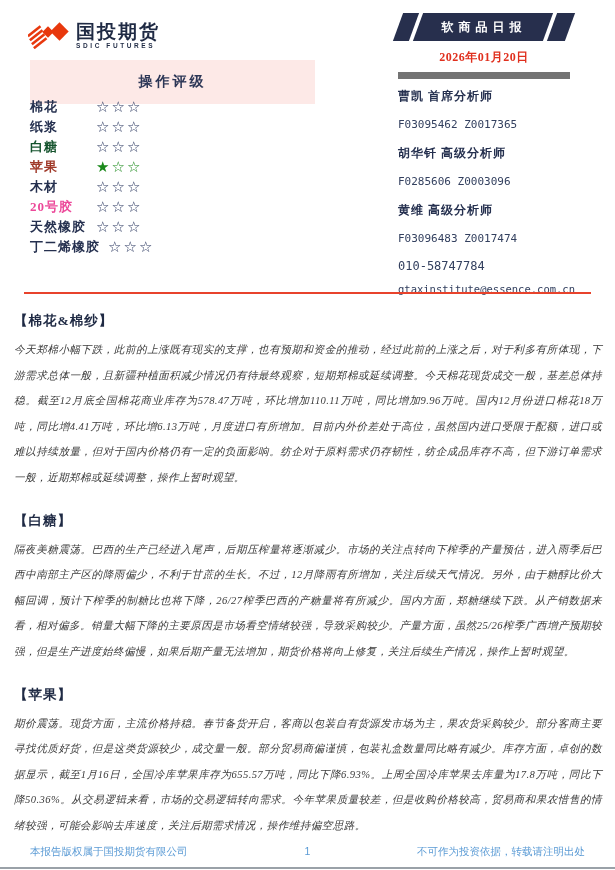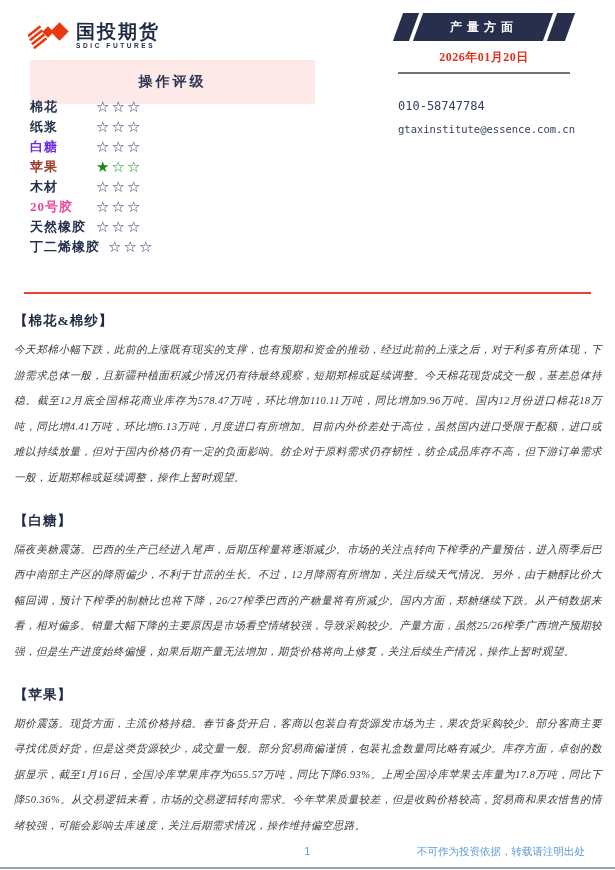--- a/index.html
+++ b/index.html
@@ -20,21 +20,21 @@
   
   .banner { position:absolute; left:398px; top:13px; width:172px; height:28px; }
   .banner-bg { position:absolute; inset:0; background:#272f4d; transform:skewX(-20deg); }
   .banner-slash { position:absolute; top:0; bottom:0; width:4px; background:#ffffff; transform:skewX(-20deg); }
   .slash-left  { left:16px; }
   .slash-right { right:18px; }
   .banner-text { position:absolute; inset:0; display:flex; align-items:center; justify-content:center;
     color:#ffffff; font-weight:bold; font-size:12px; letter-spacing:5px; }
   .date-row { position:absolute; left:398px; top:49px; width:172px; text-align:center;
     color:#e0301e; font-weight:bold; font-size:12px; letter-spacing:0.5px;
-    padding-bottom:6px; border-bottom:2px solid #737373; }
+    padding-bottom:6px; border-bottom:7px solid #737373; }
 
   
   .rating-band { position:absolute; left:30px; top:60px; width:285px; height:44px;
     background:#fde9e7; color:#2c3656; font-weight:bold; font-size:14px; letter-spacing:3px;
     display:flex; align-items:center; justify-content:center; }
   .rating-list { position:absolute; left:30px; top:97px; width:300px; }
   .rating-row { display:flex; align-items:center; height:20px; }
   .rating-label { font-size:13px; font-weight:600; color:#25304f; min-width:66px; padding-right:8px; letter-spacing:1px; white-space:nowrap; }
   .rating-stars { font-family:"DejaVu Sans",sans-serif; font-size:15px; letter-spacing:2px; line-height:1; white-space:nowrap; }
 
@@ -81,36 +81,36 @@
     <div class="brand-text">
       <div class="brand-cn">国投期货</div>
       <div class="brand-en">SDIC FUTURES</div>
     </div>
   </div>
 
   <div class="banner">
     <div class="banner-bg"></div>
     <span class="banner-slash slash-left"></span>
     <span class="banner-slash slash-right"></span>
-    <span class="banner-text">产量方面</span>
+    <span class="banner-text">软商品日报</span>
   </div>
   <div class="date-row">2026年01月20日</div>
 
   <div class="rating-band">操作评级</div>
   <div class="rating-list">
       <div class="rating-row">
         <span class="rating-label" style="color: rgb(37, 48, 79);">棉花</span>
         <span class="rating-stars" style="color: rgb(42, 55, 96);">☆☆☆</span>
       </div>
       <div class="rating-row">
         <span class="rating-label" style="color: rgb(37, 48, 79);">纸浆</span>
         <span class="rating-stars" style="color: rgb(42, 55, 96);">☆☆☆</span>
       </div>
       <div class="rating-row">
-        <span class="rating-label" style="color: #6d28d9;">白糖</span>
+        <span class="rating-label" style="color: #14532d;">白糖</span>
         <span class="rating-stars" style="color: rgb(42, 55, 96);">☆☆☆</span>
       </div>
       <div class="rating-row">
         <span class="rating-label" style="color: rgb(160, 58, 42);">苹果</span>
         <span class="rating-stars" style="color: rgb(28, 138, 28);">★☆☆</span>
       </div>
       <div class="rating-row">
         <span class="rating-label" style="color: rgb(37, 48, 79);">木材</span>
         <span class="rating-stars" style="color: rgb(42, 55, 96);">☆☆☆</span>
       </div>
@@ -122,20 +122,28 @@
         <span class="rating-label" style="color: rgb(37, 48, 79);">天然橡胶</span>
         <span class="rating-stars" style="color: rgb(42, 55, 96);">☆☆☆</span>
       </div>
       <div class="rating-row">
         <span class="rating-label" style="color: rgb(37, 48, 79);">丁二烯橡胶</span>
         <span class="rating-stars" style="color: rgb(42, 55, 96);">☆☆☆</span>
       </div>
     </div>
 
   <div class="analysts">
+    <div>
+        <div class="an-name">曹凯 首席分析师</div>
+        <div class="an-codes">F03095462 Z0017365</div>
+        <div class="an-name">胡华钎 高级分析师</div>
+        <div class="an-codes">F0285606 Z0003096</div>
+        <div class="an-name">黄维 高级分析师</div>
+        <div class="an-codes">F03096483 Z0017474</div>
+      </div>
     <div class="an-phone">010-58747784</div>
     <div class="an-email">gtaxinstitute@essence.com.cn</div>
   </div>
 
   <hr class="red-divider">
 
   <div class="content">
       <div class="section">
         <h2>【棉花&amp;棉纱】</h2>
         <p>今天郑棉小幅下跌，此前的上涨既有现实的支撑，也有预期和资金的推动，经过此前的上涨之后，对于利多有所体现，下游需求总体一般，且新疆种植面积减少情况仍有待最终观察，短期郑棉或延续调整。今天棉花现货成交一般，基差总体持稳。截至12月底全国棉花商业库存为578.47万吨，环比增加110.11万吨，同比增加9.96万吨。国内12月份进口棉花18万吨，同比增4.41万吨，环比增6.13万吨，月度进口有所增加。目前内外价差处于高位，虽然国内进口受限于配额，进口或难以持续放量，但对于国内价格仍有一定的负面影响。纺企对于原料需求仍存韧性，纺企成品库存不高，但下游订单需求一般，近期郑棉或延续调整，操作上暂时观望。</p>
@@ -144,18 +152,19 @@
         <h2>【白糖】</h2>
         <p>隔夜美糖震荡。巴西的生产已经进入尾声，后期压榨量将逐渐减少。市场的关注点转向下榨季的产量预估，进入雨季后巴西中南部主产区的降雨偏少，不利于甘蔗的生长。不过，12月降雨有所增加，关注后续天气情况。另外，由于糖醇比价大幅回调，预计下榨季的制糖比也将下降，26/27榨季巴西的产糖量将有所减少。国内方面，郑糖继续下跌。从产销数据来看，相对偏多。销量大幅下降的主要原因是市场看空情绪较强，导致采购较少。产量方面，虽然25/26榨季广西增产预期较强，但是生产进度始终偏慢，如果后期产量无法增加，期货价格将向上修复，关注后续生产情况，操作上暂时观望。</p>
       </div>
       <div class="section">
         <h2>【苹果】</h2>
         <p>期价震荡。现货方面，主流价格持稳。春节备货开启，客商以包装自有货源发市场为主，果农货采购较少。部分客商主要寻找优质好货，但是这类货源较少，成交量一般。部分贸易商偏谨慎，包装礼盒数量同比略有减少。库存方面，卓创的数据显示，截至1月16日，全国冷库苹果库存为655.57万吨，同比下降6.93%。上周全国冷库苹果去库量为17.8万吨，同比下降50.36%。从交易逻辑来看，市场的交易逻辑转向需求。今年苹果质量较差，但是收购价格较高，贸易商和果农惜售的情绪较强，可能会影响去库速度，关注后期需求情况，操作维持偏空思路。</p>
       </div>
     </div>
 
   <div class="footer">
+    <span class="footer-left">本报告版权属于国投期货有限公司</span>
     <span class="footer-page">1</span>
     <span class="footer-right">不可作为投资依据，转载请注明出处</span>
   </div>
   <div class="bottom-line"></div>
 
 </div>
 
 </body></html>

